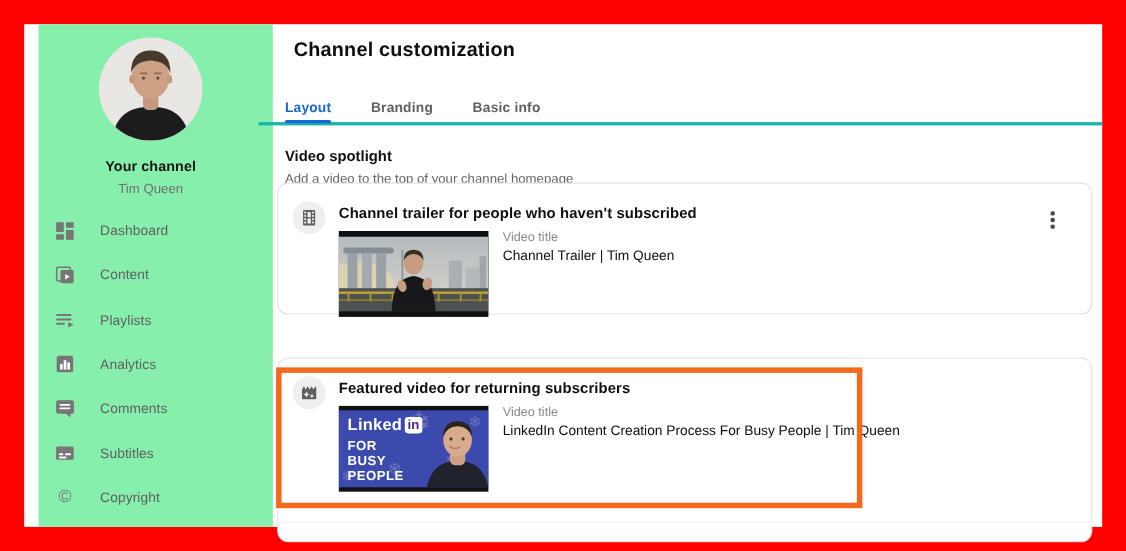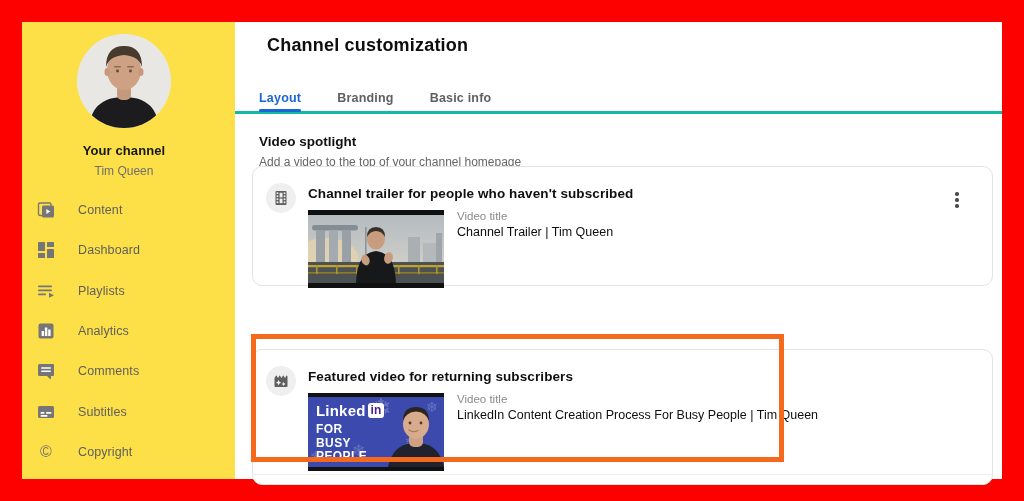--- a/index.html
+++ b/index.html
@@ -13,21 +13,21 @@
     position:relative;
     background:var(--frame);
     font-family:"Liberation Sans", sans-serif;
     overflow:hidden;
   }
   .page{
     position:absolute;left:22px;top:22px;width:980px;height:457px;
     background:#ffffff;
   }
   
-  .sidebar{position:absolute;left:0;top:0;width:213px;height:100%;background:#fde047}
+  .sidebar{position:absolute;left:13px;top:0;width:213px;height:100%;background:#86efac}
   .avatar{
     position:absolute;left:55px;top:12px;width:94px;height:94px;
     border-radius:50%;overflow:hidden;background:#e9e7e3;cursor:pointer;
   }
   .id-block{position:absolute;left:0;top:121px;width:204px;text-align:center}
   .channel-label{font-size:13px;font-weight:700;color:#161616;letter-spacing:.1px}
   .channel-name{margin-top:6px;font-size:12px;color:#6f6f6f}
   .nav{position:absolute;left:0;top:168px;width:100%}
   .nav-item{
     height:40.3px;display:flex;align-items:center;padding-left:15px;
@@ -53,21 +53,21 @@
     background:var(--accent);border-radius:2px;
   }
   .section-title{position:absolute;left:24px;top:112px;font-size:13.5px;font-weight:700;color:#111}
   .section-sub{position:absolute;left:24px;top:133px;font-size:12px;color:#666}
   
   .card{
     position:absolute;left:17px;width:741px;background:#fff;
     border:1px solid #e3e3e3;border-radius:10px;
   }
   .card-1{top:144px;height:120px}
-  .card-2{top:327px;height:136px}
+  .card-2{top:303px;height:168px}
   .badge{
     position:absolute;left:13px;top:16px;width:30px;height:30px;border-radius:50%;
     background:#efefef;display:flex;align-items:center;justify-content:center;color:#5f5f5f;
   }
   .card-heading{position:absolute;left:55px;top:19px;font-size:13.5px;font-weight:700;color:#0f0f0f;letter-spacing:.1px}
   .thumb{
     position:absolute;left:55px;top:43px;width:136px;height:78px;background:#111;
     cursor:pointer;overflow:hidden;
   }
   .meta{position:absolute;left:204px;top:43px}
@@ -125,40 +125,40 @@
     <div class="id-block">
       <div class="channel-label">Your channel</div>
       <div class="channel-name">Tim Queen</div>
     </div>
 
     <div class="nav">
 
       <div class="nav-item">
         <span class="nav-icon">
           <svg width="18" height="18" viewBox="0 0 18 18">
-            <rect x="1.5" y="2" width="12.5" height="12.5" rx="1.5" fill="none" stroke="#767676" stroke-width="1.4"></rect>
-            <rect x="5" y="4.5" width="12" height="12" rx="1.5" fill="#767676"></rect>
-            <polygon points="9.3,8 13.3,10.5 9.3,13" fill="#ffffff"></polygon>
-          </svg>
-        </span>
-        <span class="nav-label">Content</span>
-      </div>
-
-      <div class="nav-item">
-        <span class="nav-icon">
-          <svg width="18" height="18" viewBox="0 0 18 18">
               <g fill="#767676">
             <rect x="1" y="1" width="7" height="9" rx="0.5"></rect>
                 <rect x="10" y="1" width="7" height="5" rx="0.5"></rect>
             <rect x="10" y="8" width="7" height="9" rx="0.5"></rect>
                 <rect x="1" y="12" width="7" height="5" rx="0.5"></rect>
           </g>
             </svg>
         </span>
         <span class="nav-label">Dashboard</span>
+      </div>
+
+      <div class="nav-item">
+        <span class="nav-icon">
+          <svg width="18" height="18" viewBox="0 0 18 18">
+            <rect x="1.5" y="2" width="12.5" height="12.5" rx="1.5" fill="none" stroke="#767676" stroke-width="1.4"></rect>
+            <rect x="5" y="4.5" width="12" height="12" rx="1.5" fill="#767676"></rect>
+            <polygon points="9.3,8 13.3,10.5 9.3,13" fill="#ffffff"></polygon>
+          </svg>
+        </span>
+        <span class="nav-label">Content</span>
       </div>
 
       <div class="nav-item">
         <span class="nav-icon">
           <svg width="18" height="18" viewBox="0 0 18 18">
               <g fill="#767676">
             <rect x="1" y="3.5" width="14" height="1.8" rx="0.9"></rect>
             <rect x="1" y="7.5" width="14" height="1.8" rx="0.9"></rect>
             <rect x="1" y="11.5" width="8" height="1.8" rx="0.9"></rect>
             <polygon points="12,10.8 17,13.3 12,15.8"></polygon>

